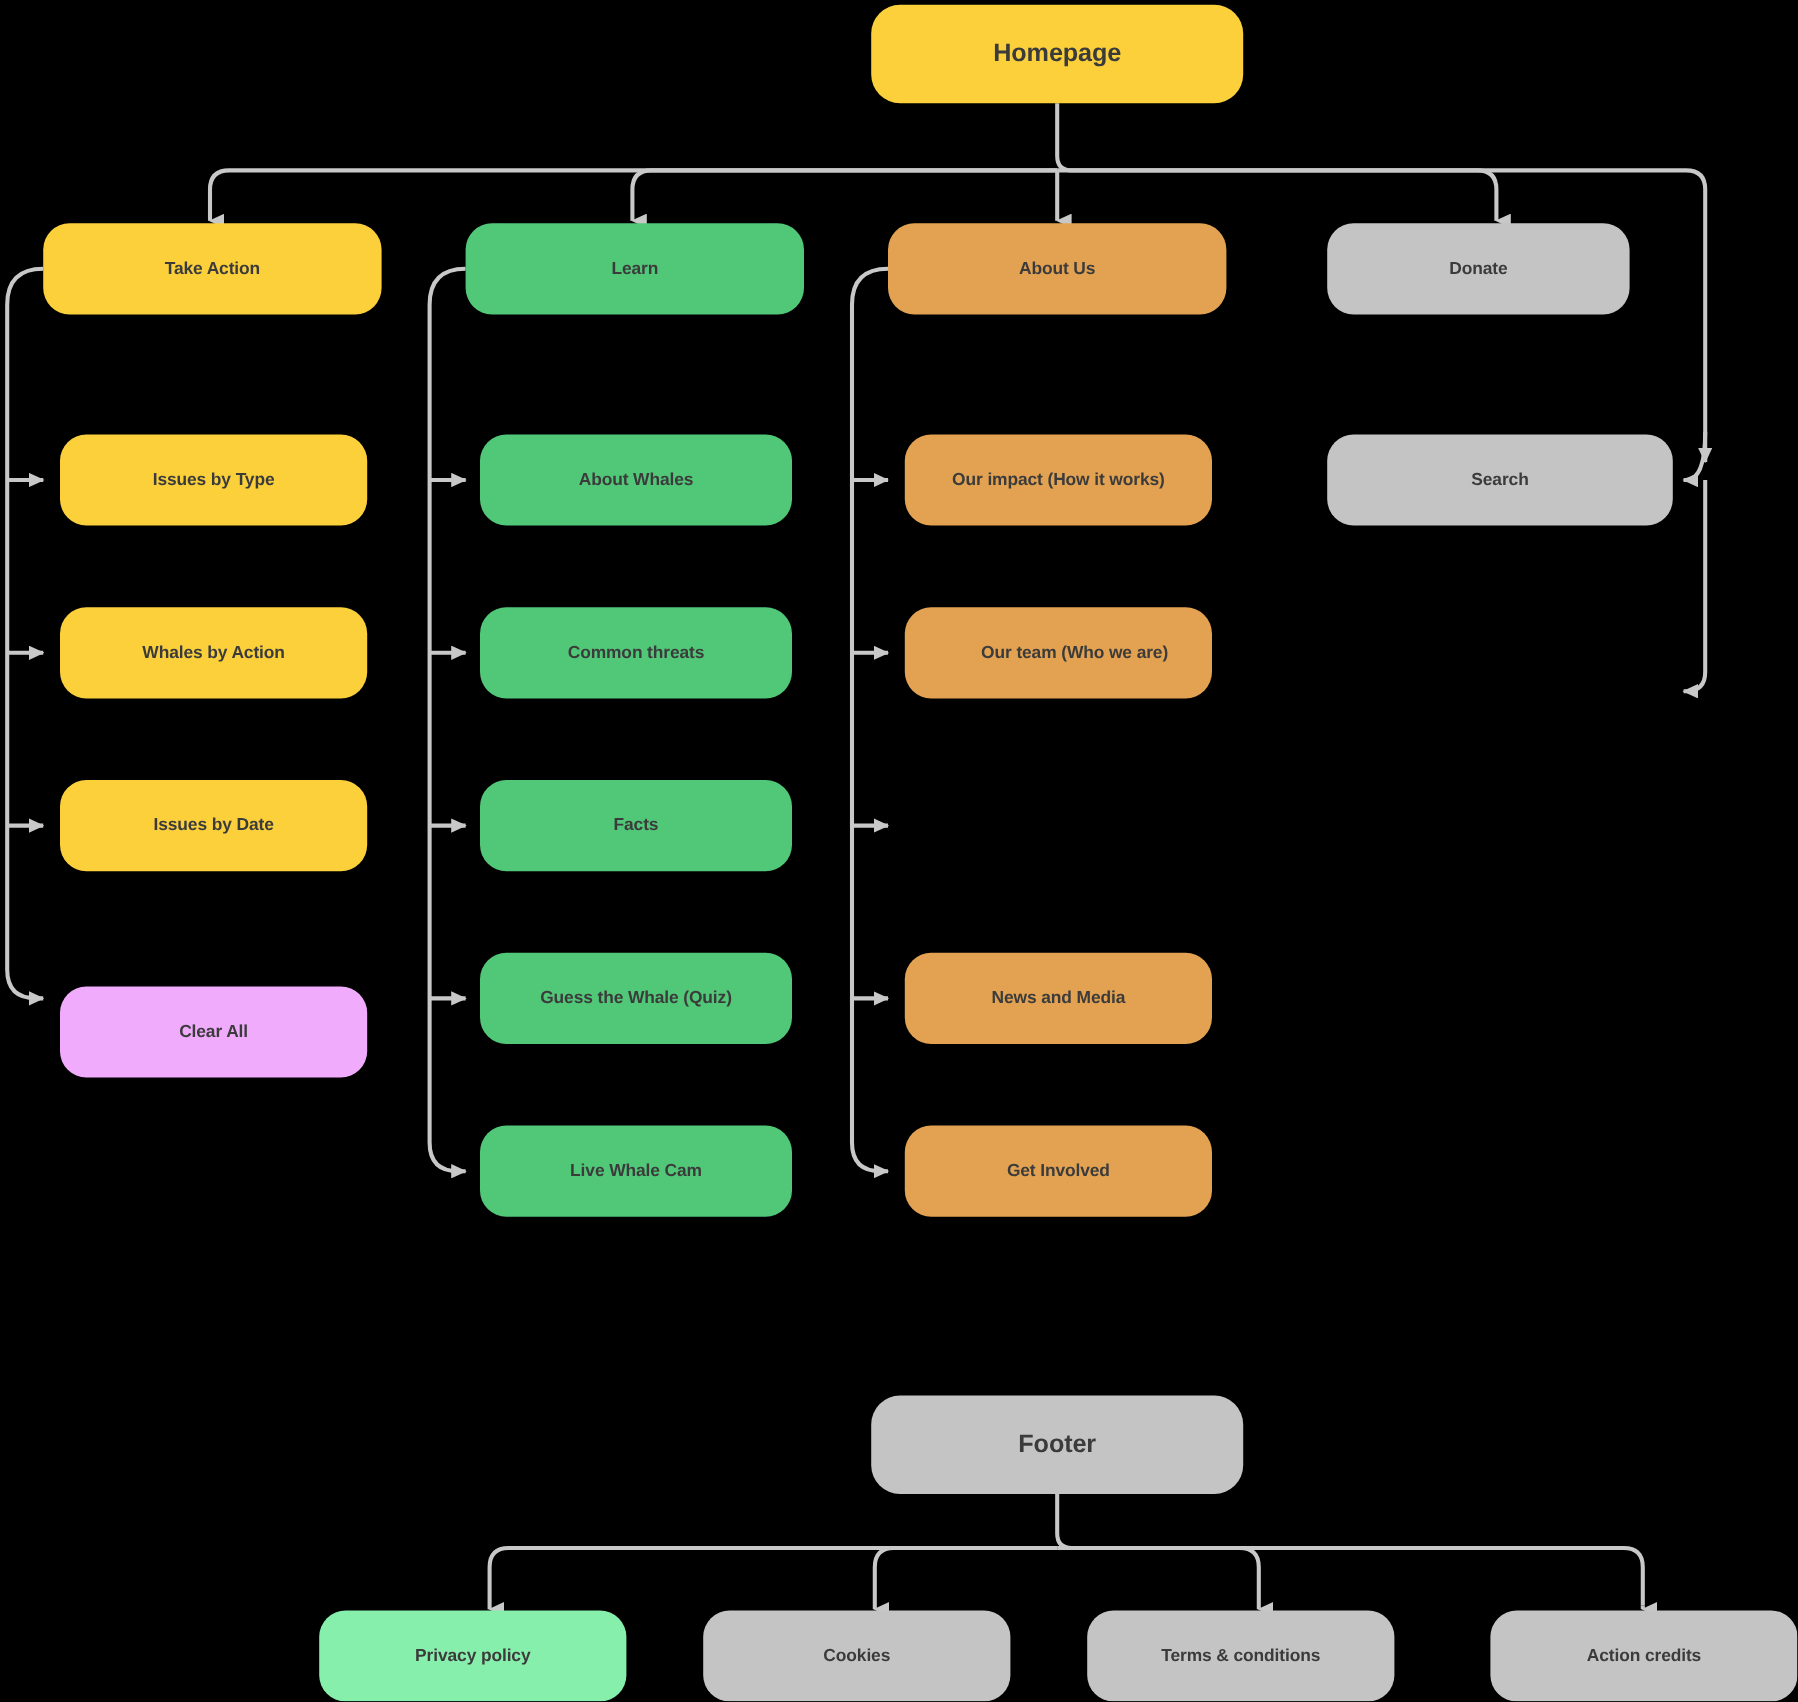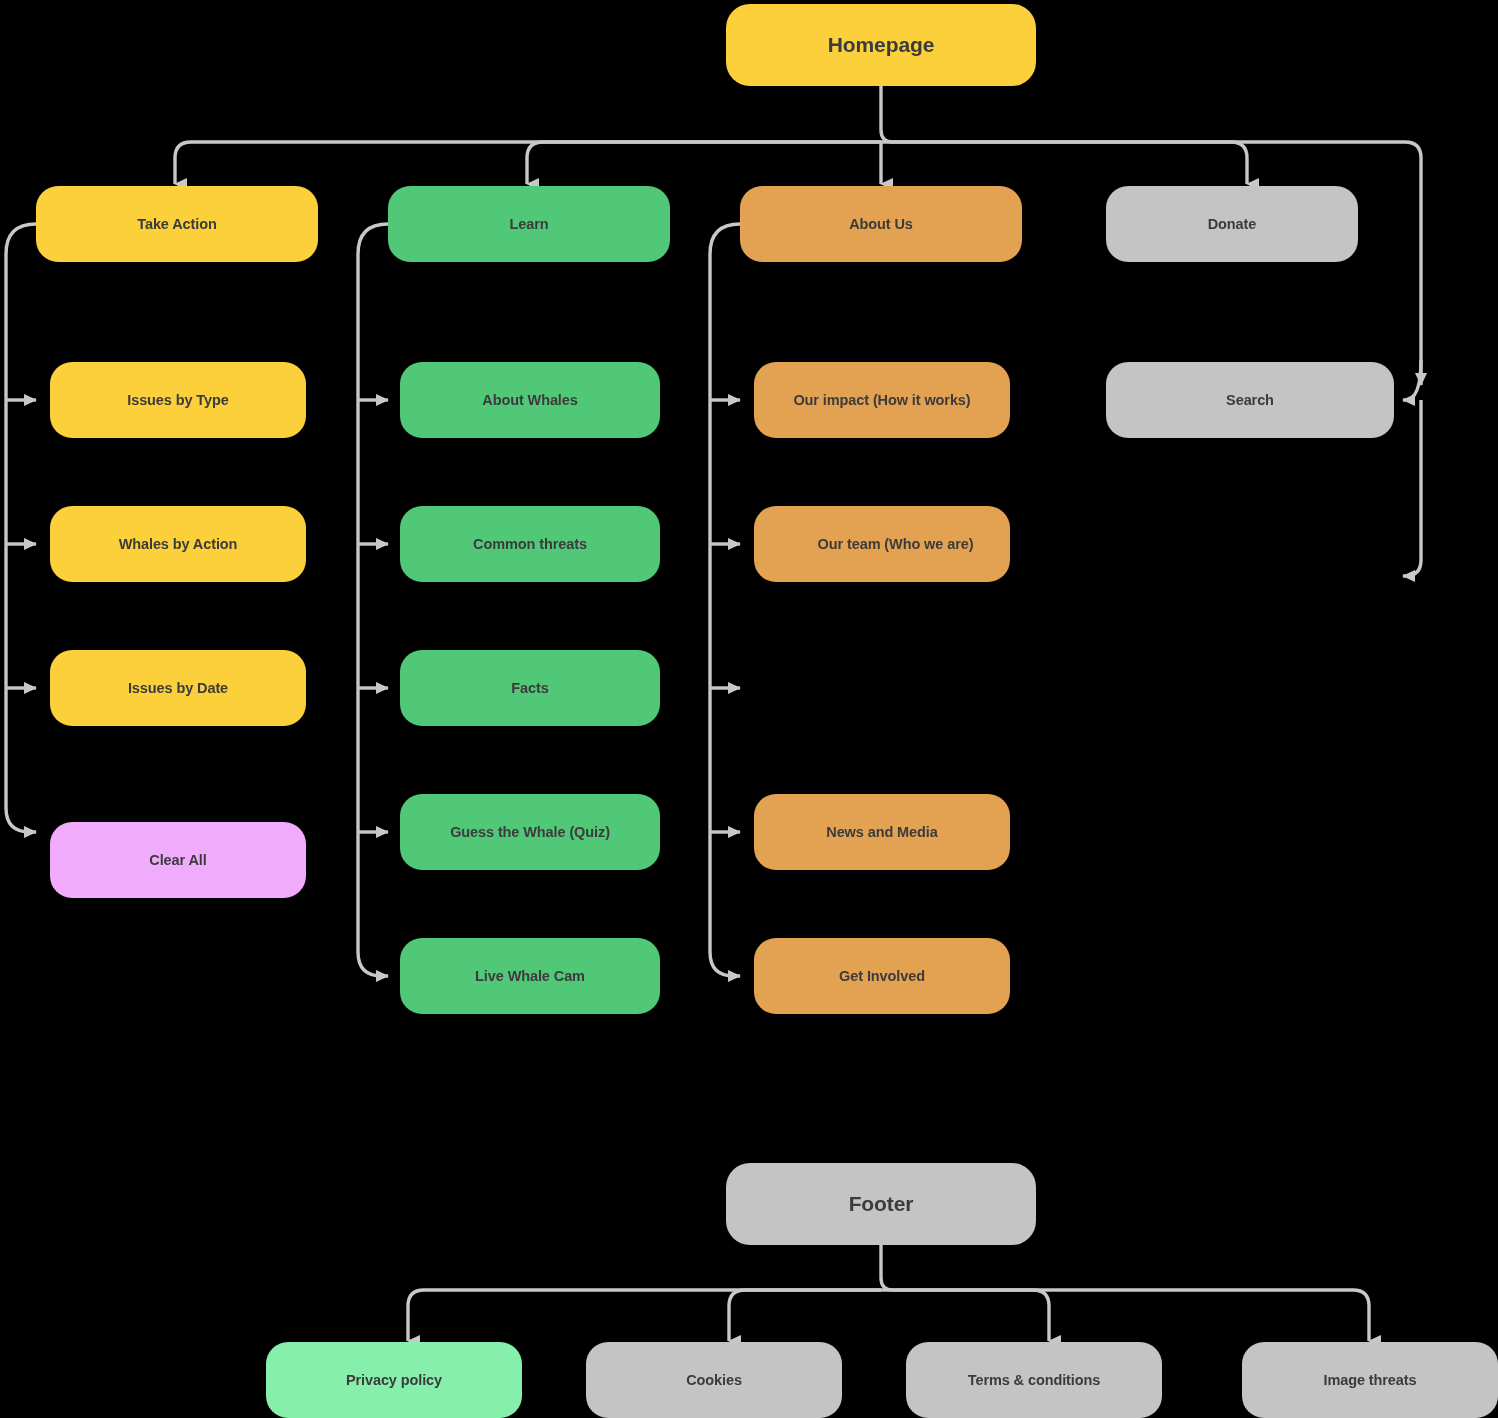--- a/index.html
+++ b/index.html
@@ -152,15 +152,15 @@
 
 
   <div class="node footer" style="left:726px; top:1163px; width:310px; height:82px; background:#C4C4C4;">Footer</div>
 
   <div class="node footlink" style="left:266px; top:1342px; width:256px; height:76px; background:#86efac;">Privacy policy</div>
 
   <div class="node footlink" style="left:586px; top:1342px; width:256px; height:76px; background:#C4C4C4;">Cookies</div>
 
   <div class="node footlink" style="left:906px; top:1342px; width:256px; height:76px; background:#C4C4C4;">Terms &amp; conditions</div>
 
-  <div class="node footlink" style="left:1242px; top:1342px; width:256px; height:76px; background:#C4C4C4;">Image threats</div>
+  <div class="node footlink" style="left:1242px; top:1342px; width:256px; height:76px; background:#C4C4C4;">Action credits</div>
 
 </div>
 
 </body></html>

